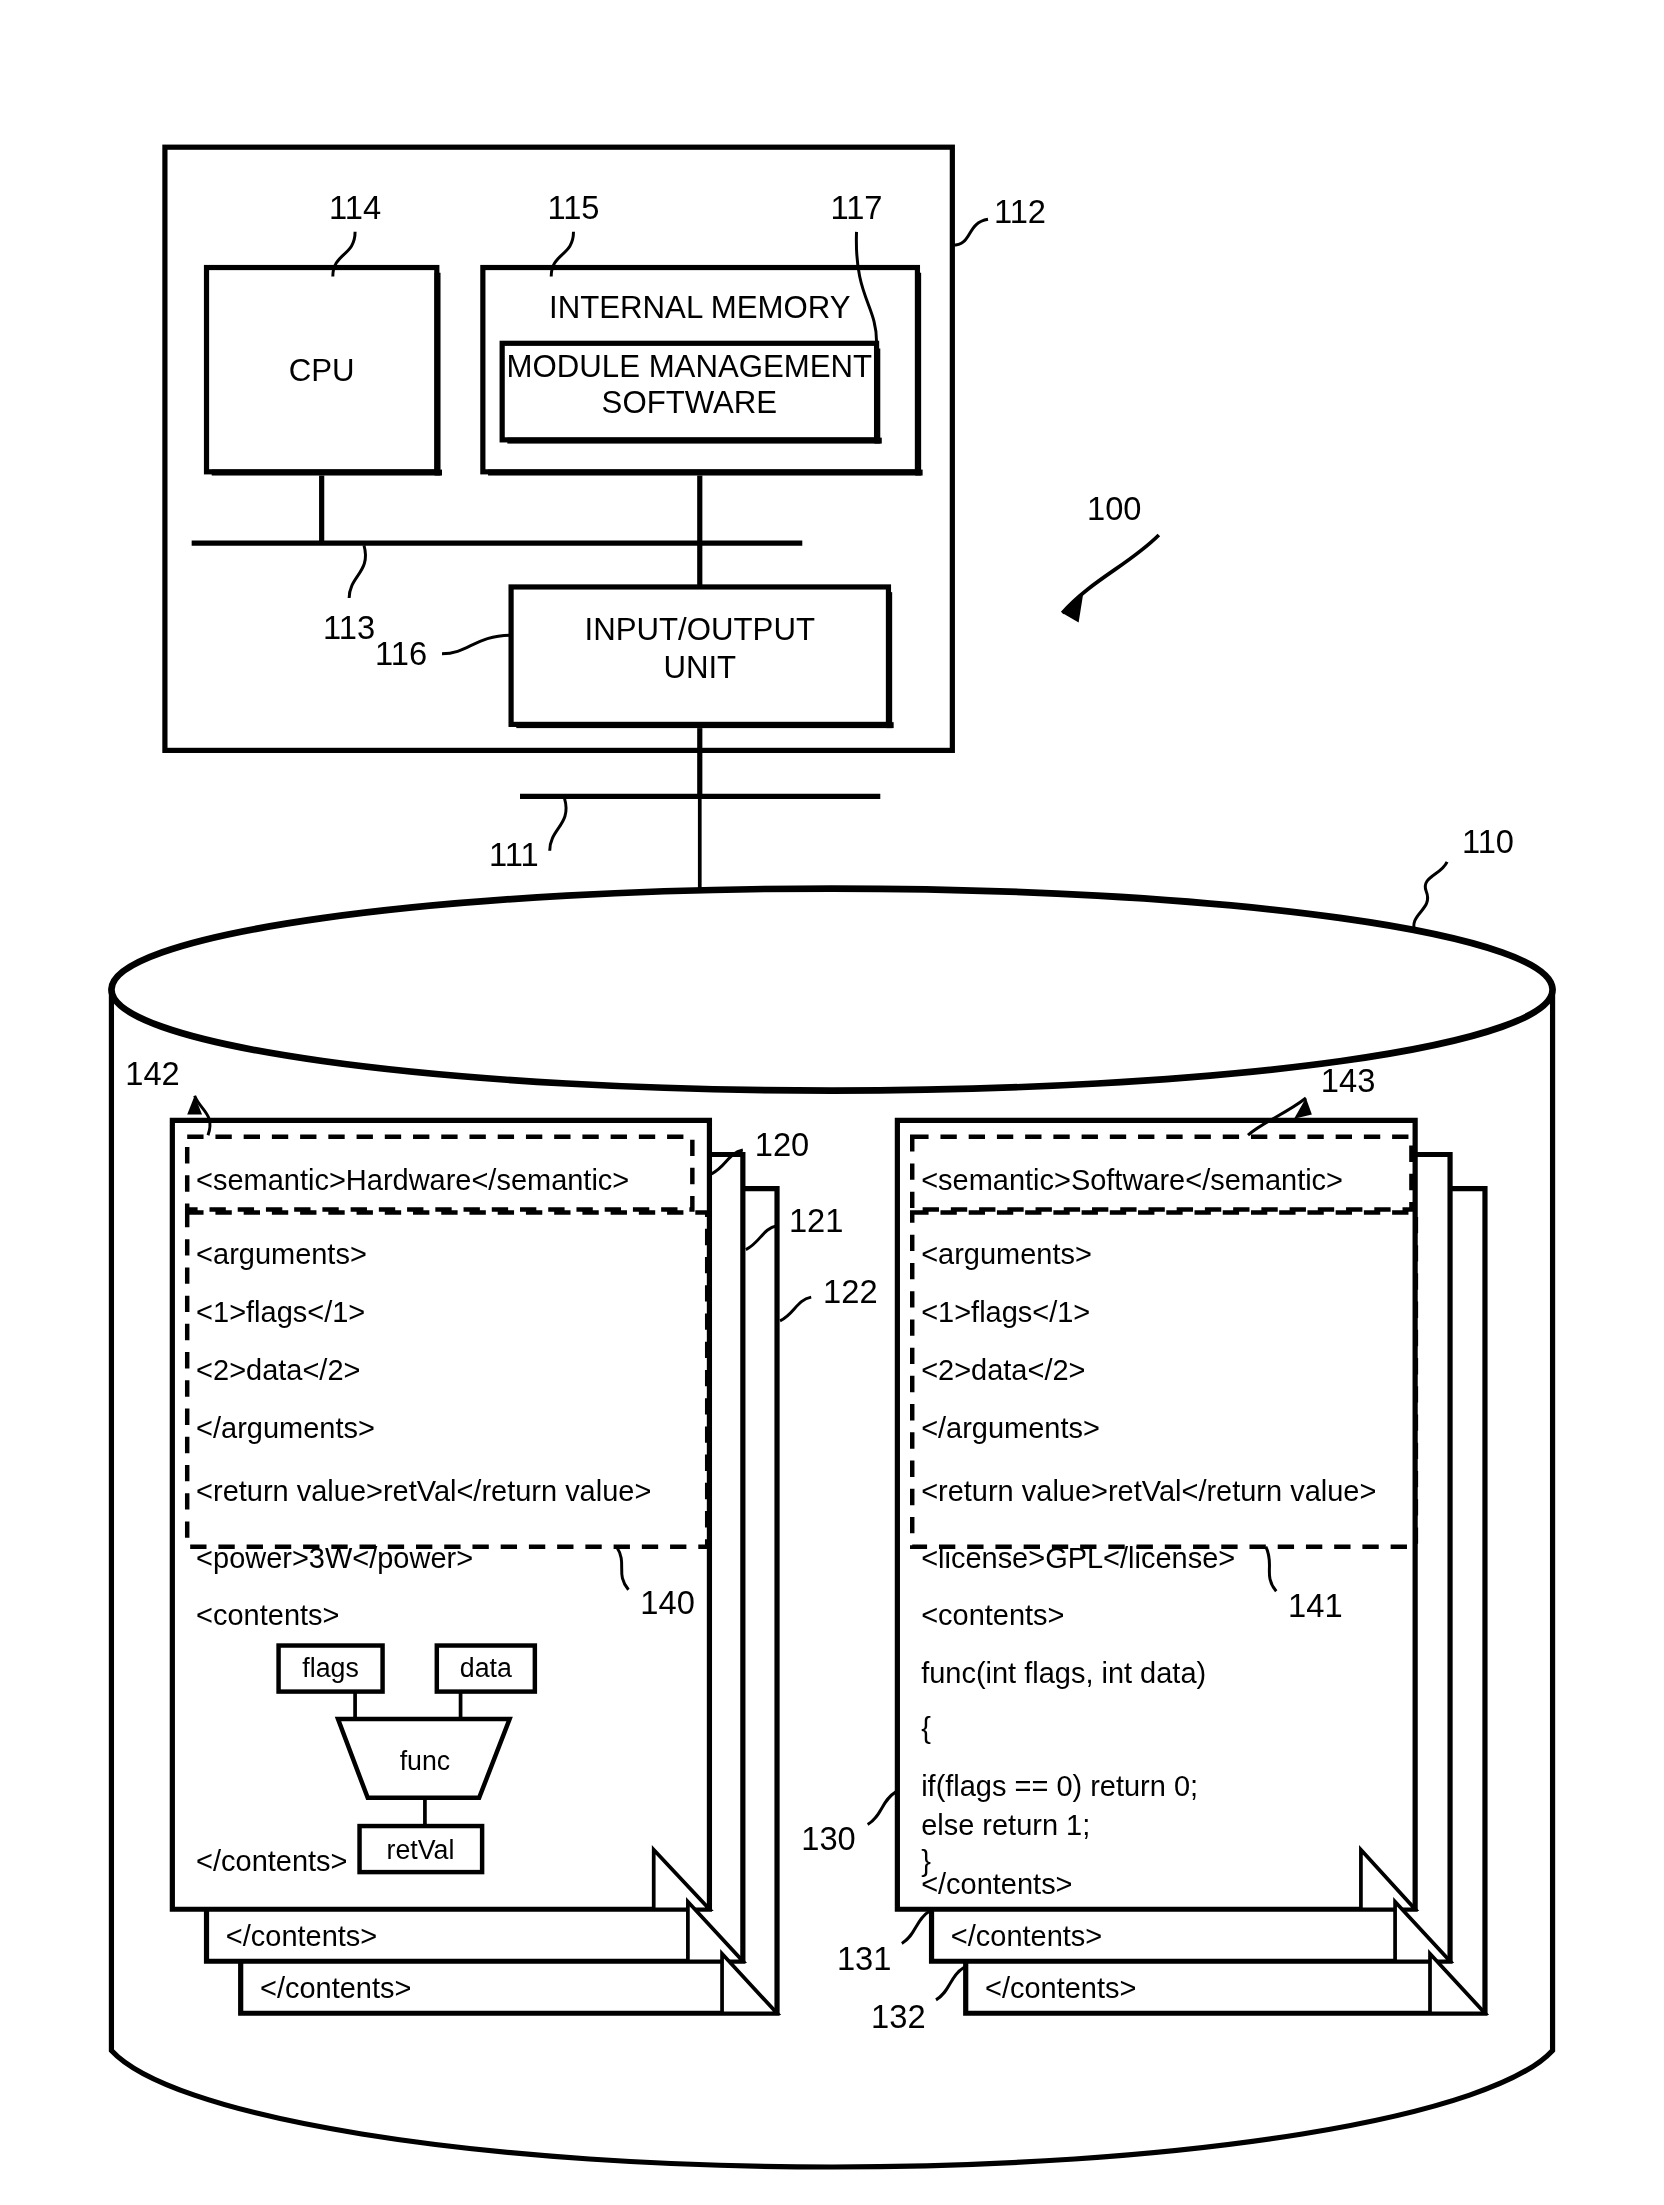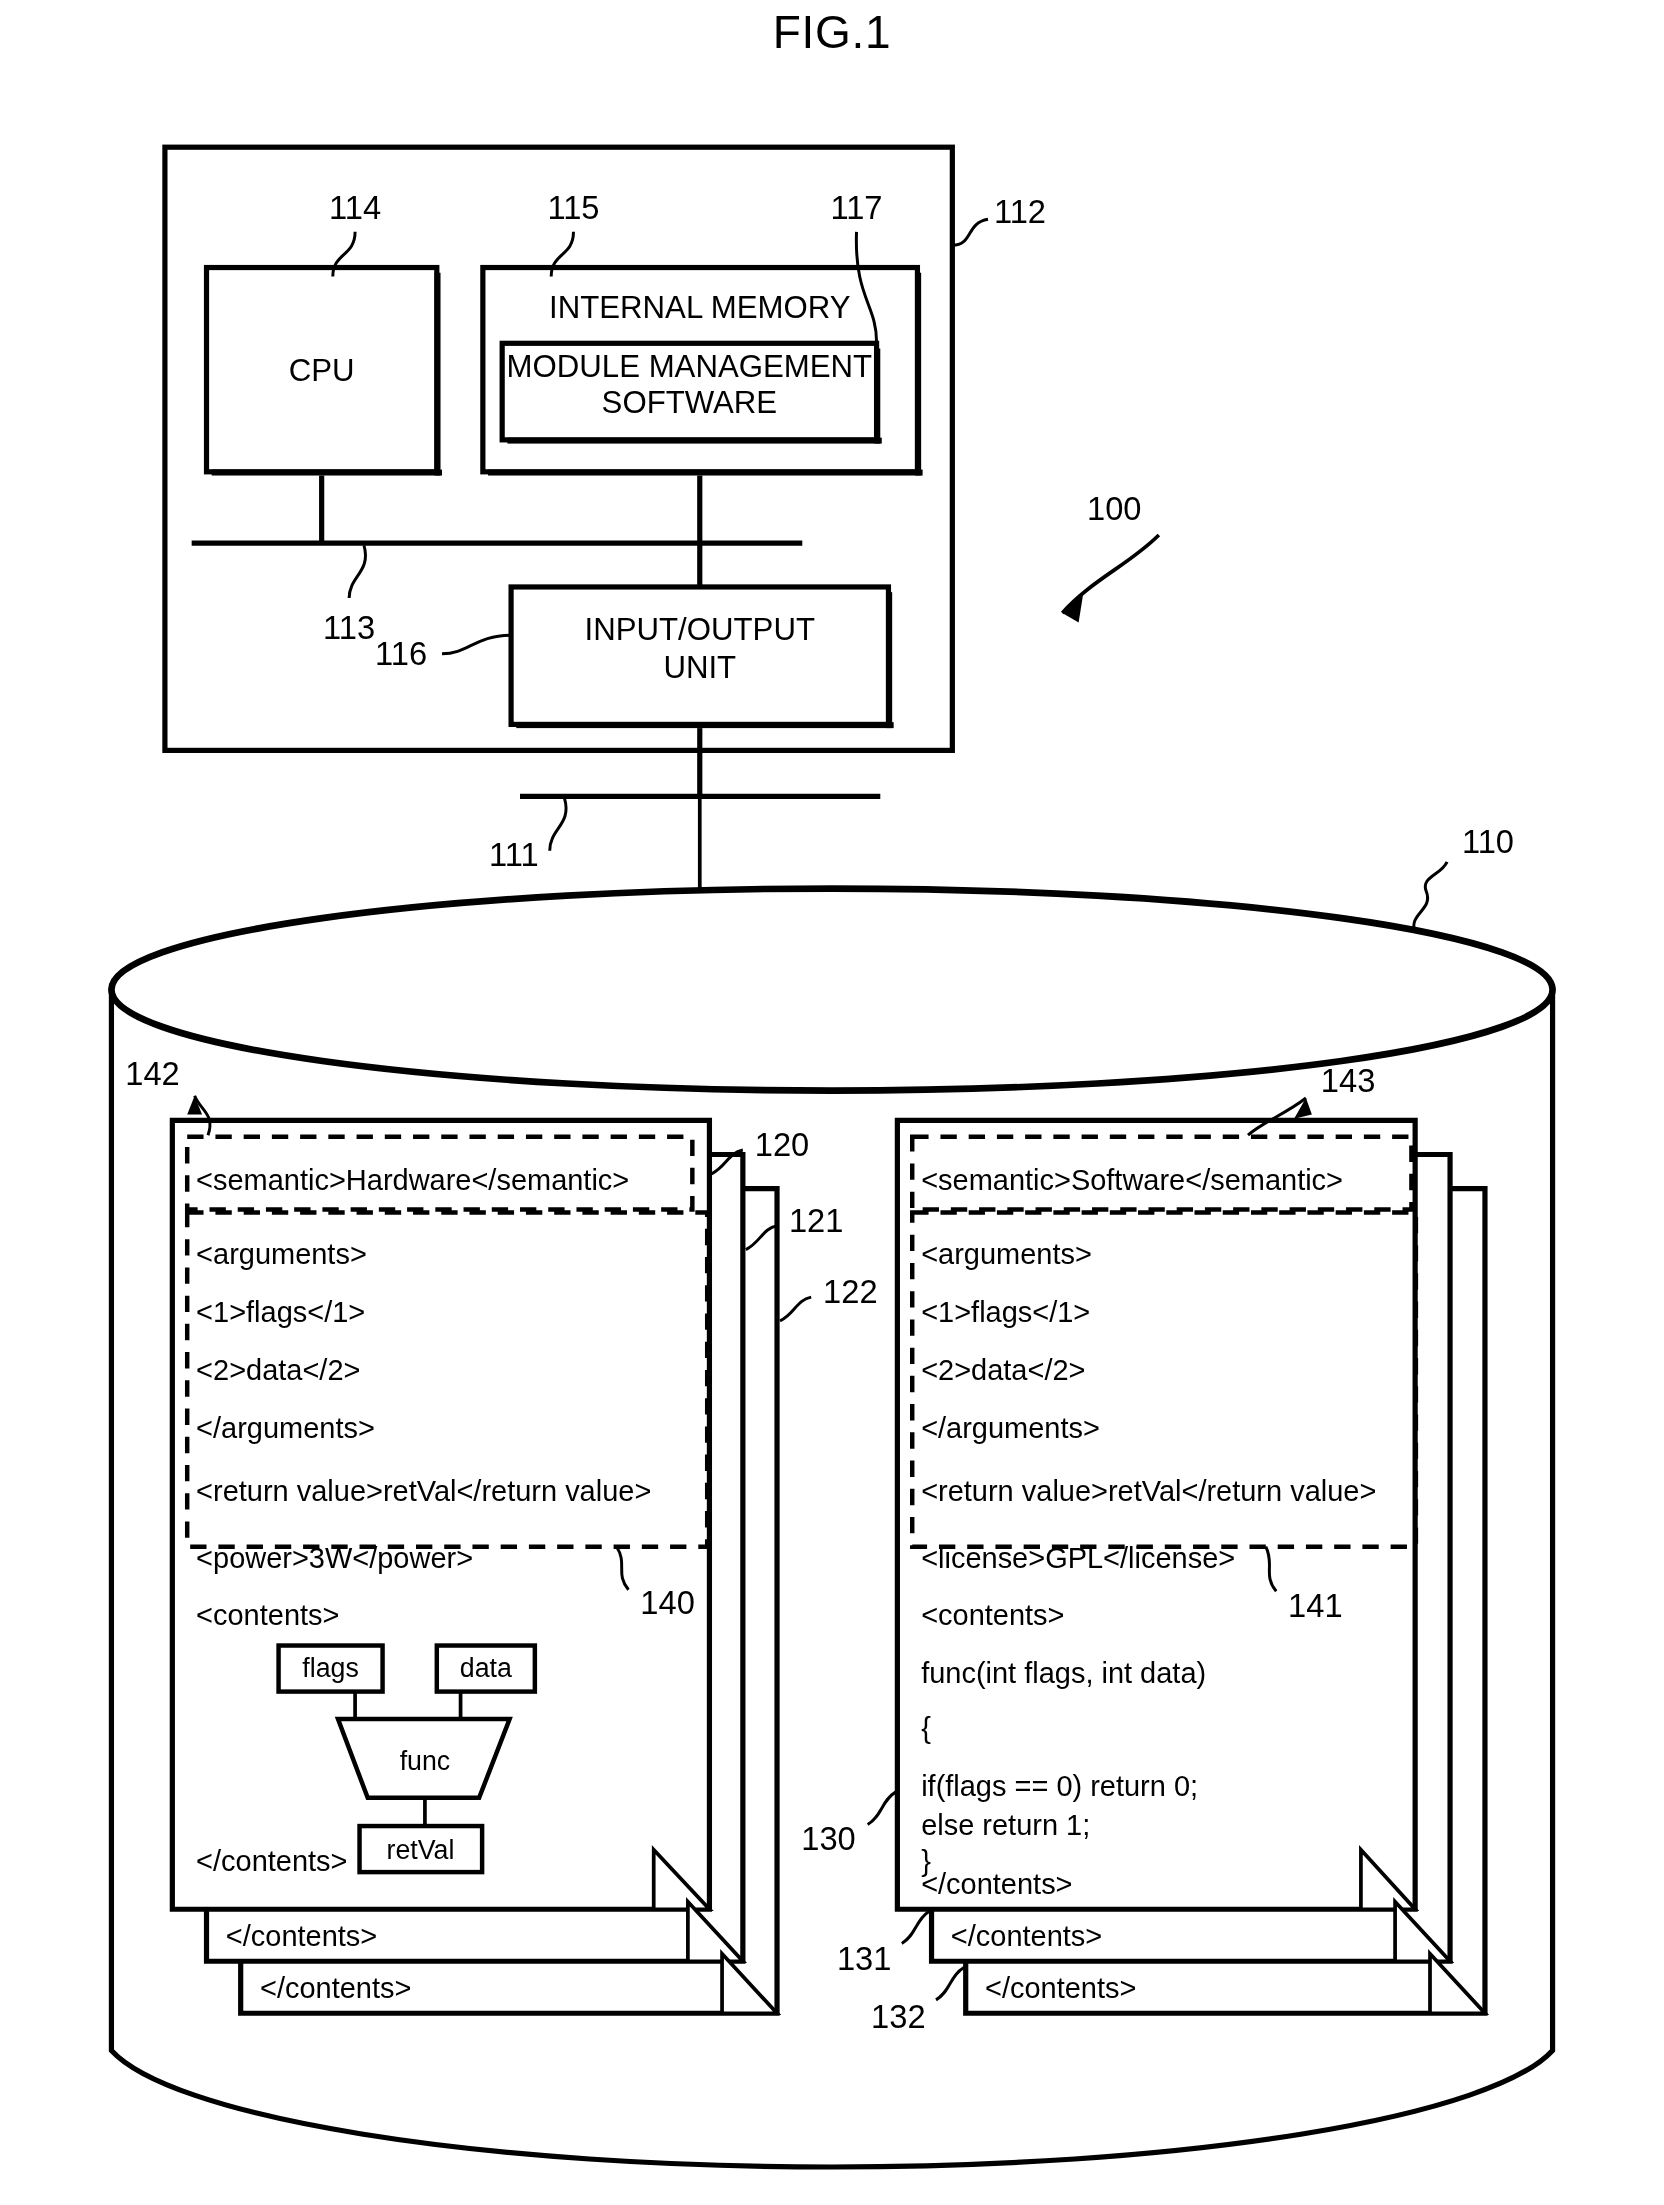--- a/index.html
+++ b/index.html
@@ -20,21 +20,20 @@
   .ref{font-size:44px;}
   .xml{font-size:39px;}
   .boxlabel{font-size:42px;}
   .smallbox{font-size:36px;}
 </style>
 </head>
 <body>
 
 <div id="figure-root">
 
-  <div class="fig-title">FIG.1</div>
 
   <svg width="1664" height="2205" viewBox="0 0 2240 2968">
 
     <g>
       <rect x="222" y="198" width="1060" height="812" fill="none" stroke="#000" stroke-width="7"></rect>
 
       <path d="M1282 330 C 1310 330, 1300 300, 1330 295" fill="none" stroke="#000" stroke-width="4"></path>
       <text class="svgtext ref" x="1338" y="300">112</text>
 
       <rect x="278" y="360" width="310" height="275" fill="#fff" stroke="#000" stroke-width="7"></rect>

